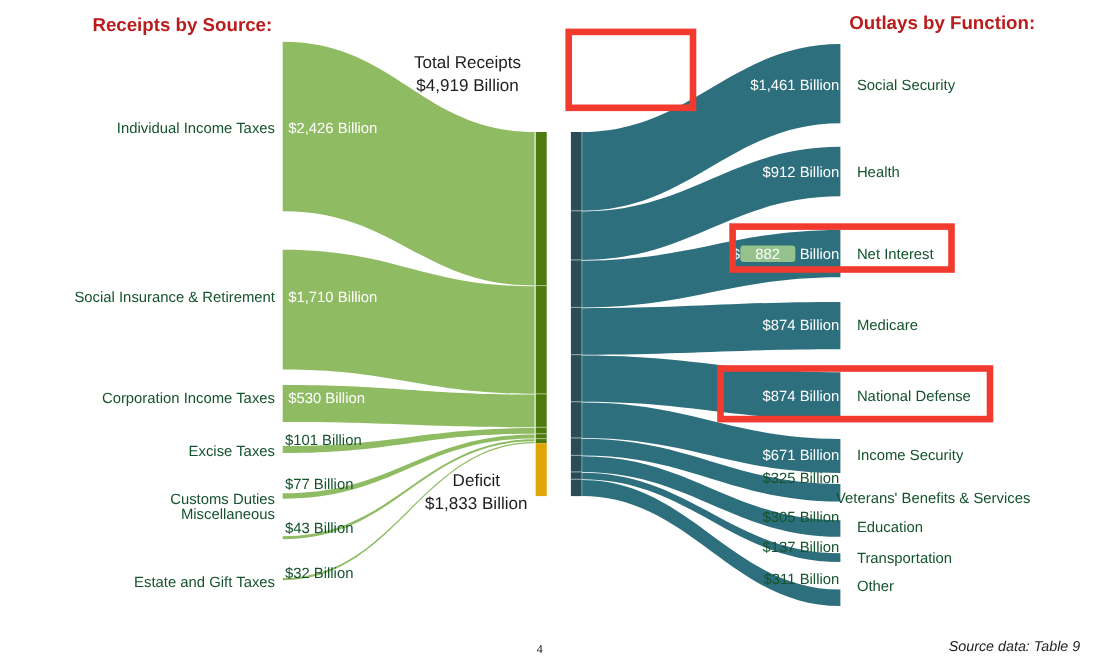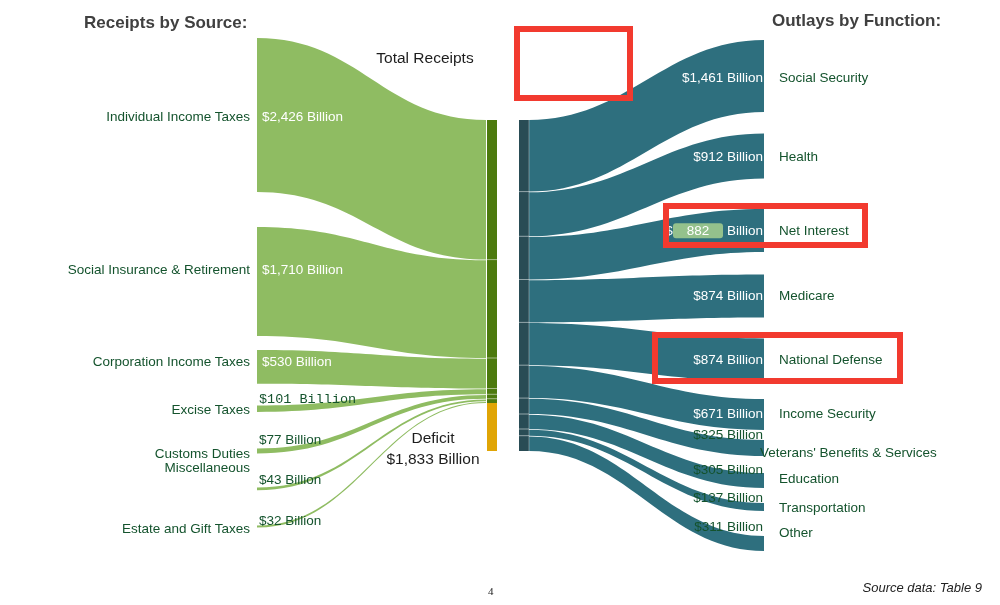--- a/index.html
+++ b/index.html
@@ -11,21 +11,21 @@
   .flow-teal{fill:var(--flow_teal);}
   .bar-green{fill:var(--bar_green);}
   .bar-gold{fill:var(--bar_gold);}
   .bar-teal{fill:var(--bar_teal);}
   .sep{stroke:#ffffff;stroke-opacity:.5;stroke-width:1;}
 
   .lbl{position:absolute;z-index:3;white-space:nowrap;font-size:13.5px;color:#14532d;
        transform:translateY(-50%);line-height:1;}
   .val-white{color:#ffffff;}
   .heading{position:absolute;z-index:3;white-space:nowrap;font-size:17px;font-weight:bold;
-           color:#404040;transform:translateY(-50%);}
+           color:#b91c1c;transform:translateY(-50%);}
   .totals{position:absolute;z-index:3;text-align:center;font-size:15.5px;color:#1d1d1d;
           line-height:21px;}
   .annot{position:absolute;z-index:5;border:6px solid var(--annotation_red);
          box-sizing:border-box;background:transparent;}
   .hl{background:var(--highlight_green);color:#fff;padding:0 14px;border-radius:3px;}
   .footer-page{position:absolute;z-index:3;font-size:11px;color:#222;
                font-family:"Liberation Serif","DejaVu Serif",serif;}
   .source-note{position:absolute;z-index:3;font-size:13px;font-style:italic;color:#222;}
 </style>
 </head>
@@ -75,38 +75,39 @@
       <line class="sep" x1="519" y1="435.7" x2="529" y2="435.7"></line>
       <line x1="529" y1="120" x2="529" y2="451" stroke="#ffffff" stroke-opacity=".35" stroke-width="1"></line>
     </g>
   </svg>
 
   <div class="heading" style="left:84px;top:23px;">Receipts by Source:</div>
   <div class="heading" style="left:772px;top:21px;">Outlays by Function:</div>
 
   <div class="totals" style="left:357px;top:47px;width:136px;">
     <div>Total Receipts</div>
+    <div>$4,919 Billion</div>
   </div>
   <div class="totals" style="left:369px;top:427px;width:128px;">
     <div>Deficit</div>
     <div>$1,833 Billion</div>
   </div>
 
   <div class="lbl" style="right:750px;top:117px;">Individual Income Taxes</div>
   <div class="lbl" style="right:750px;top:270px;">Social Insurance &amp; Retirement</div>
   <div class="lbl" style="right:750px;top:361.5px;">Corporation Income Taxes</div>
   <div class="lbl" style="right:750px;top:410px;">Excise Taxes</div>
   <div class="lbl" style="right:750px;top:453.5px;">Customs Duties</div>
   <div class="lbl" style="right:750px;top:468px;text-align:right;">Miscellaneous</div>
   <div class="lbl" style="right:750px;top:528.5px;">Estate and Gift Taxes</div>
 
   <div class="lbl val-white" style="left:262px;top:117px;">$2,426 Billion</div>
   <div class="lbl val-white" style="left:262px;top:270px;">$1,710 Billion</div>
   <div class="lbl val-white" style="left:262px;top:361.5px;">$530 Billion</div>
-  <div class="lbl" style="left:259px;top:400px;font-family:Liberation Mono, monospace;">$101 Billion</div>
+  <div class="lbl" style="left:259px;top:400px;">$101 Billion</div>
   <div class="lbl" style="left:259px;top:440px;">$77 Billion</div>
   <div class="lbl" style="left:259px;top:480px;">$43 Billion</div>
   <div class="lbl" style="left:259px;top:521px;">$32 Billion</div>
 
   <div class="lbl val-white" style="right:237px;top:78px;">$1,461 Billion</div>
   <div class="lbl val-white" style="right:237px;top:156.5px;">$912 Billion</div>
   <div class="lbl val-white" style="right:237px;top:231px;"><span>$</span><span class="hl">882</span><span> Billion</span></div>
   <div class="lbl val-white" style="right:237px;top:296px;">$874 Billion</div>
   <div class="lbl val-white" style="right:237px;top:360px;">$874 Billion</div>
   <div class="lbl val-white" style="right:237px;top:414px;">$671 Billion</div>

